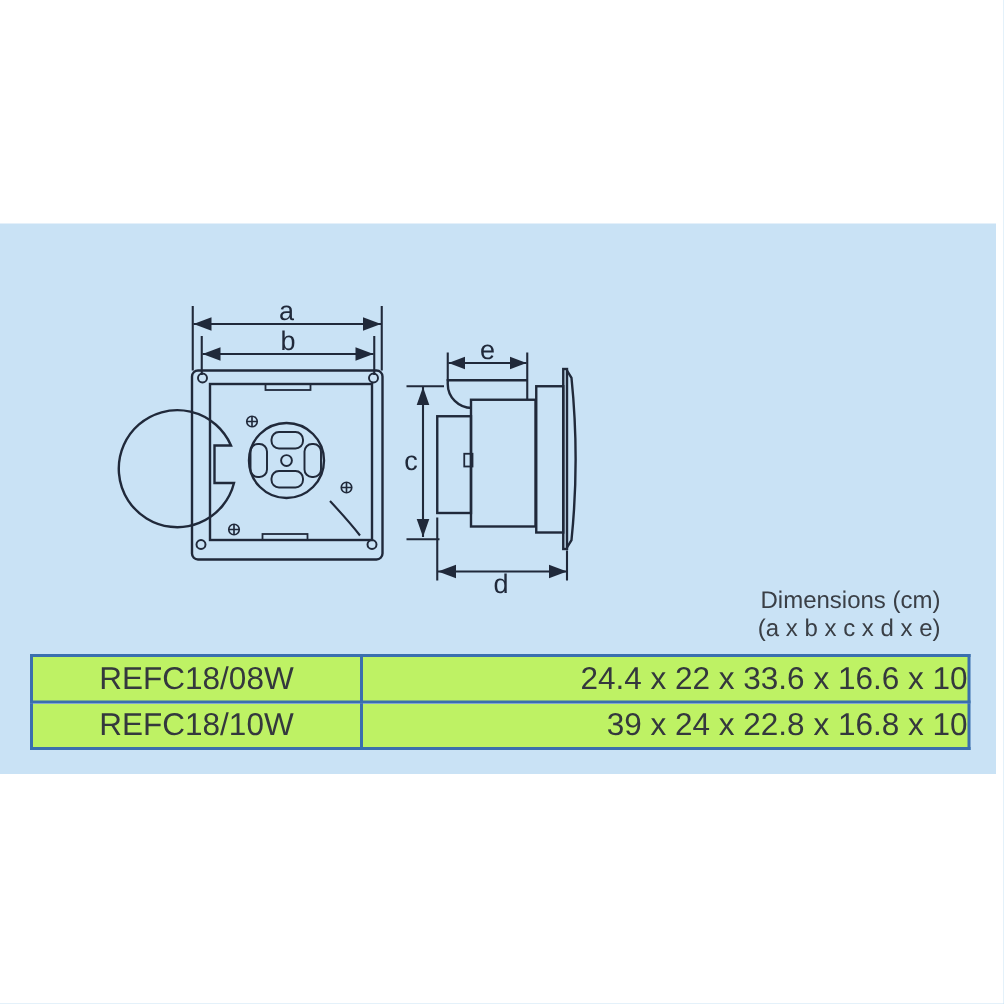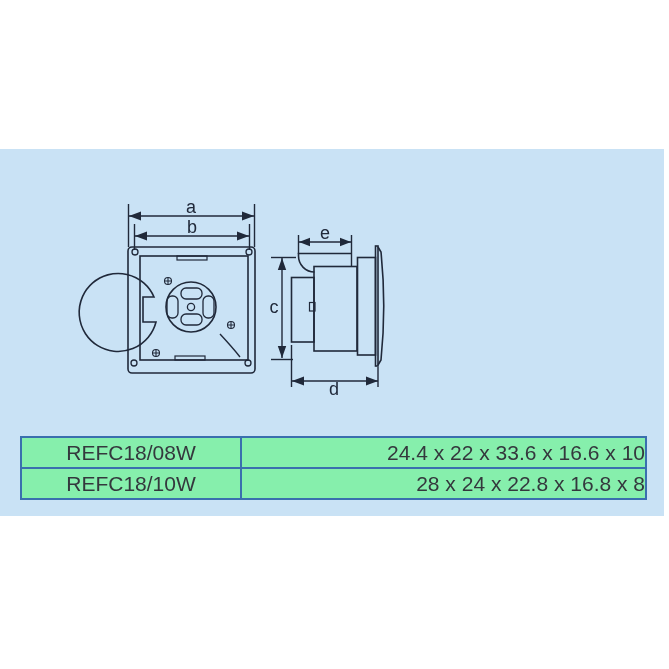--- a/index.html
+++ b/index.html
@@ -36,21 +36,21 @@
   }
   table.spec-table {
     position: absolute;
     left: 20px; top: 436px;
     width: 627px;
     border-collapse: collapse;
     table-layout: fixed;
   }
   table.spec-table td {
     border: 2px solid #3a6fae;
-    background: #86efac;
+    background: #bef264;
     font-size: 21px;
     color: #34383d;
     height: 29px;
     padding: 0;
     white-space: nowrap;
     overflow: hidden;
   }
   td.model-col { width: 218px; text-align: center; }
   td.vals-col  { text-align: right; padding-right: 18px; }
 </style>
@@ -154,26 +154,28 @@
   </g>
 
   <text x="191" y="213" text-anchor="middle">a</text>
   <text x="192" y="233" text-anchor="middle">b</text>
   <text x="274" y="313" text-anchor="middle">c</text>
   <text x="334" y="395" text-anchor="middle">d</text>
   <text x="325" y="239" text-anchor="middle">e</text>
 </svg>
 
 <div class="dims-note">
+  <div>Dimensions (cm)</div>
+  <div>(a x b x c x d x e)</div>
 </div>
 
 <table class="spec-table">
   <tbody>
     <tr>
       <td class="model-col">REFC18/08W</td>
       <td class="vals-col">24.4 x 22 x 33.6 x 16.6 x 10</td>
     </tr>
     <tr>
       <td class="model-col">REFC18/10W</td>
-      <td class="vals-col">28 x 24 x 22.8 x 16.8 x 8</td>
+      <td class="vals-col">39 x 24 x 22.8 x 16.8 x 10</td>
     </tr>
   </tbody>
 </table>
 
 </body></html>

